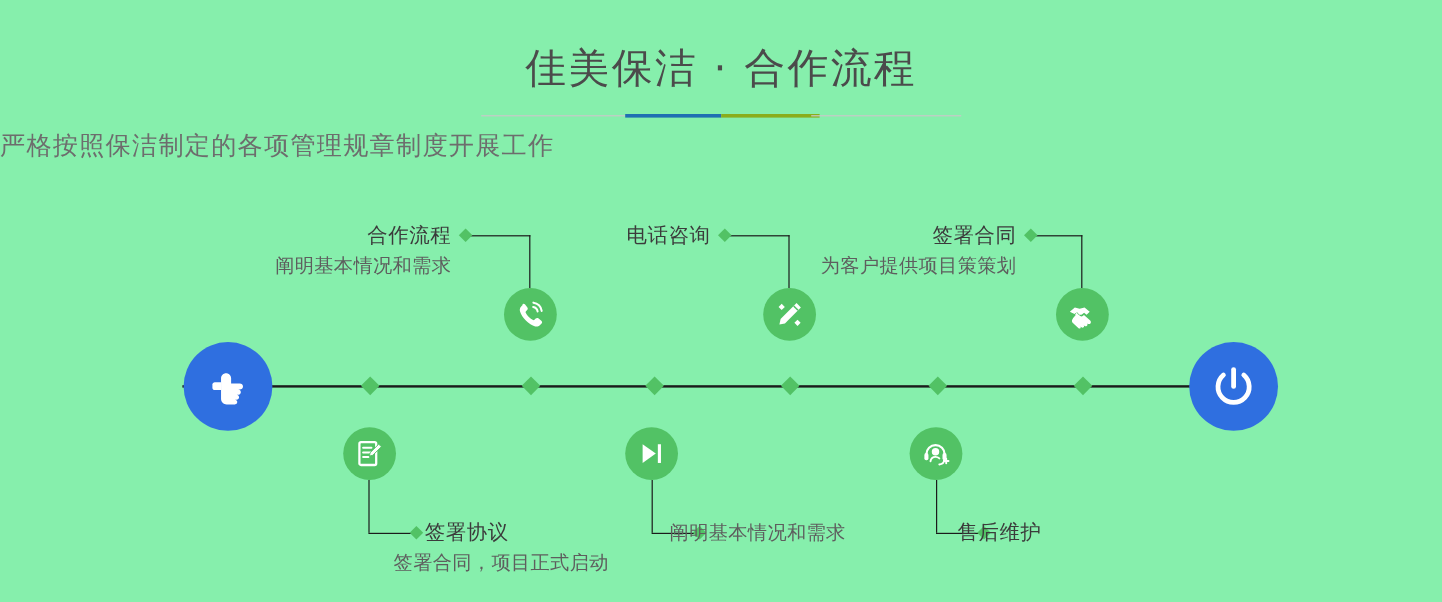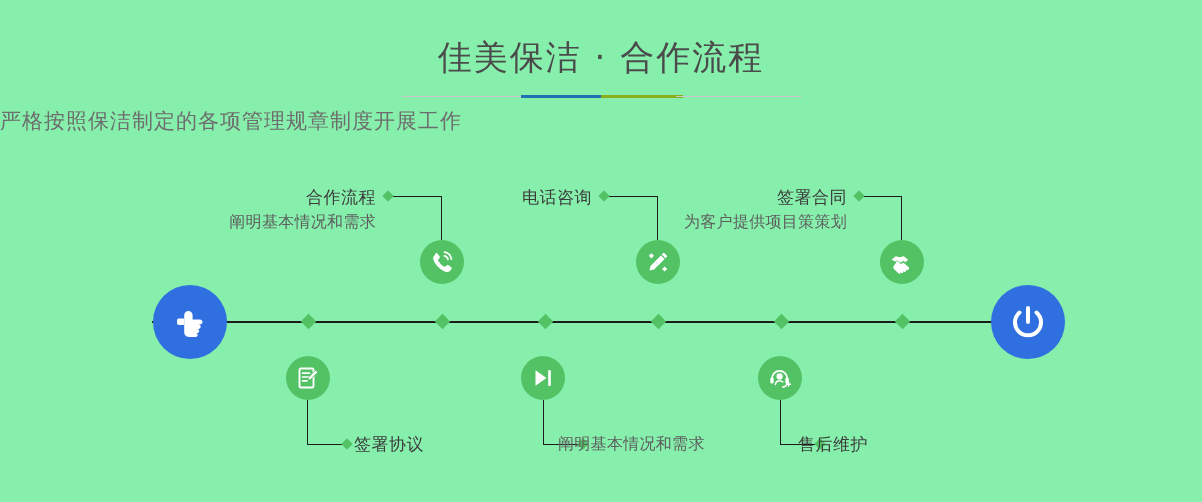--- a/index.html
+++ b/index.html
@@ -240,20 +240,21 @@
         <line x1="7.6" y1="15.8" x2="12" y2="15.8" stroke="#ffffff" stroke-width="1.7" stroke-linecap="round"></line>
         <path d="M20.6 5.1l2.2 2.2-7.1 7.1-2.9.7.7-2.9 7.1-7.1z" fill="#ffffff" stroke="#52c265" stroke-width="0.8"></path>
       </svg>
     </span>
   </div>
   <div class="conn v" style="left:307px; top:400px; height:44px;"></div>
   <div class="conn h" style="left:307px; top:444px; width:38px;"></div>
   <div class="label-dot" style="left:343px; top:440px;"></div>
   <div class="step-label below" style="left:354px; top:432px;">
     <span class="t">签署协议</span>
+    <span class="d" style="margin-left:-26px; display:block;">签署合同，项目正式启动</span>
   </div>
 
   <div class="bubble" style="left:636px; top:240px;">
     <span>
       <svg width="26" height="26" viewBox="0 0 26 26">
         <path d="M18.8 3.6l3.6 3.6L9.1 20.5l-4.6 1 1-4.6L18.8 3.6z" fill="#ffffff"></path>
         <path d="M6.4 4.2l2.6 2.6-2.6 2.6-2.6-2.6 2.6-2.6z" fill="#ffffff"></path>
         <path d="M19.6 17.4l2.6 2.6-2.6 2.6-2.6-2.6 2.6-2.6z" fill="#ffffff"></path>
         <line x1="16.4" y1="6" x2="20" y2="9.6" stroke="#52c265" stroke-width="1.3"></line>
       </svg>

